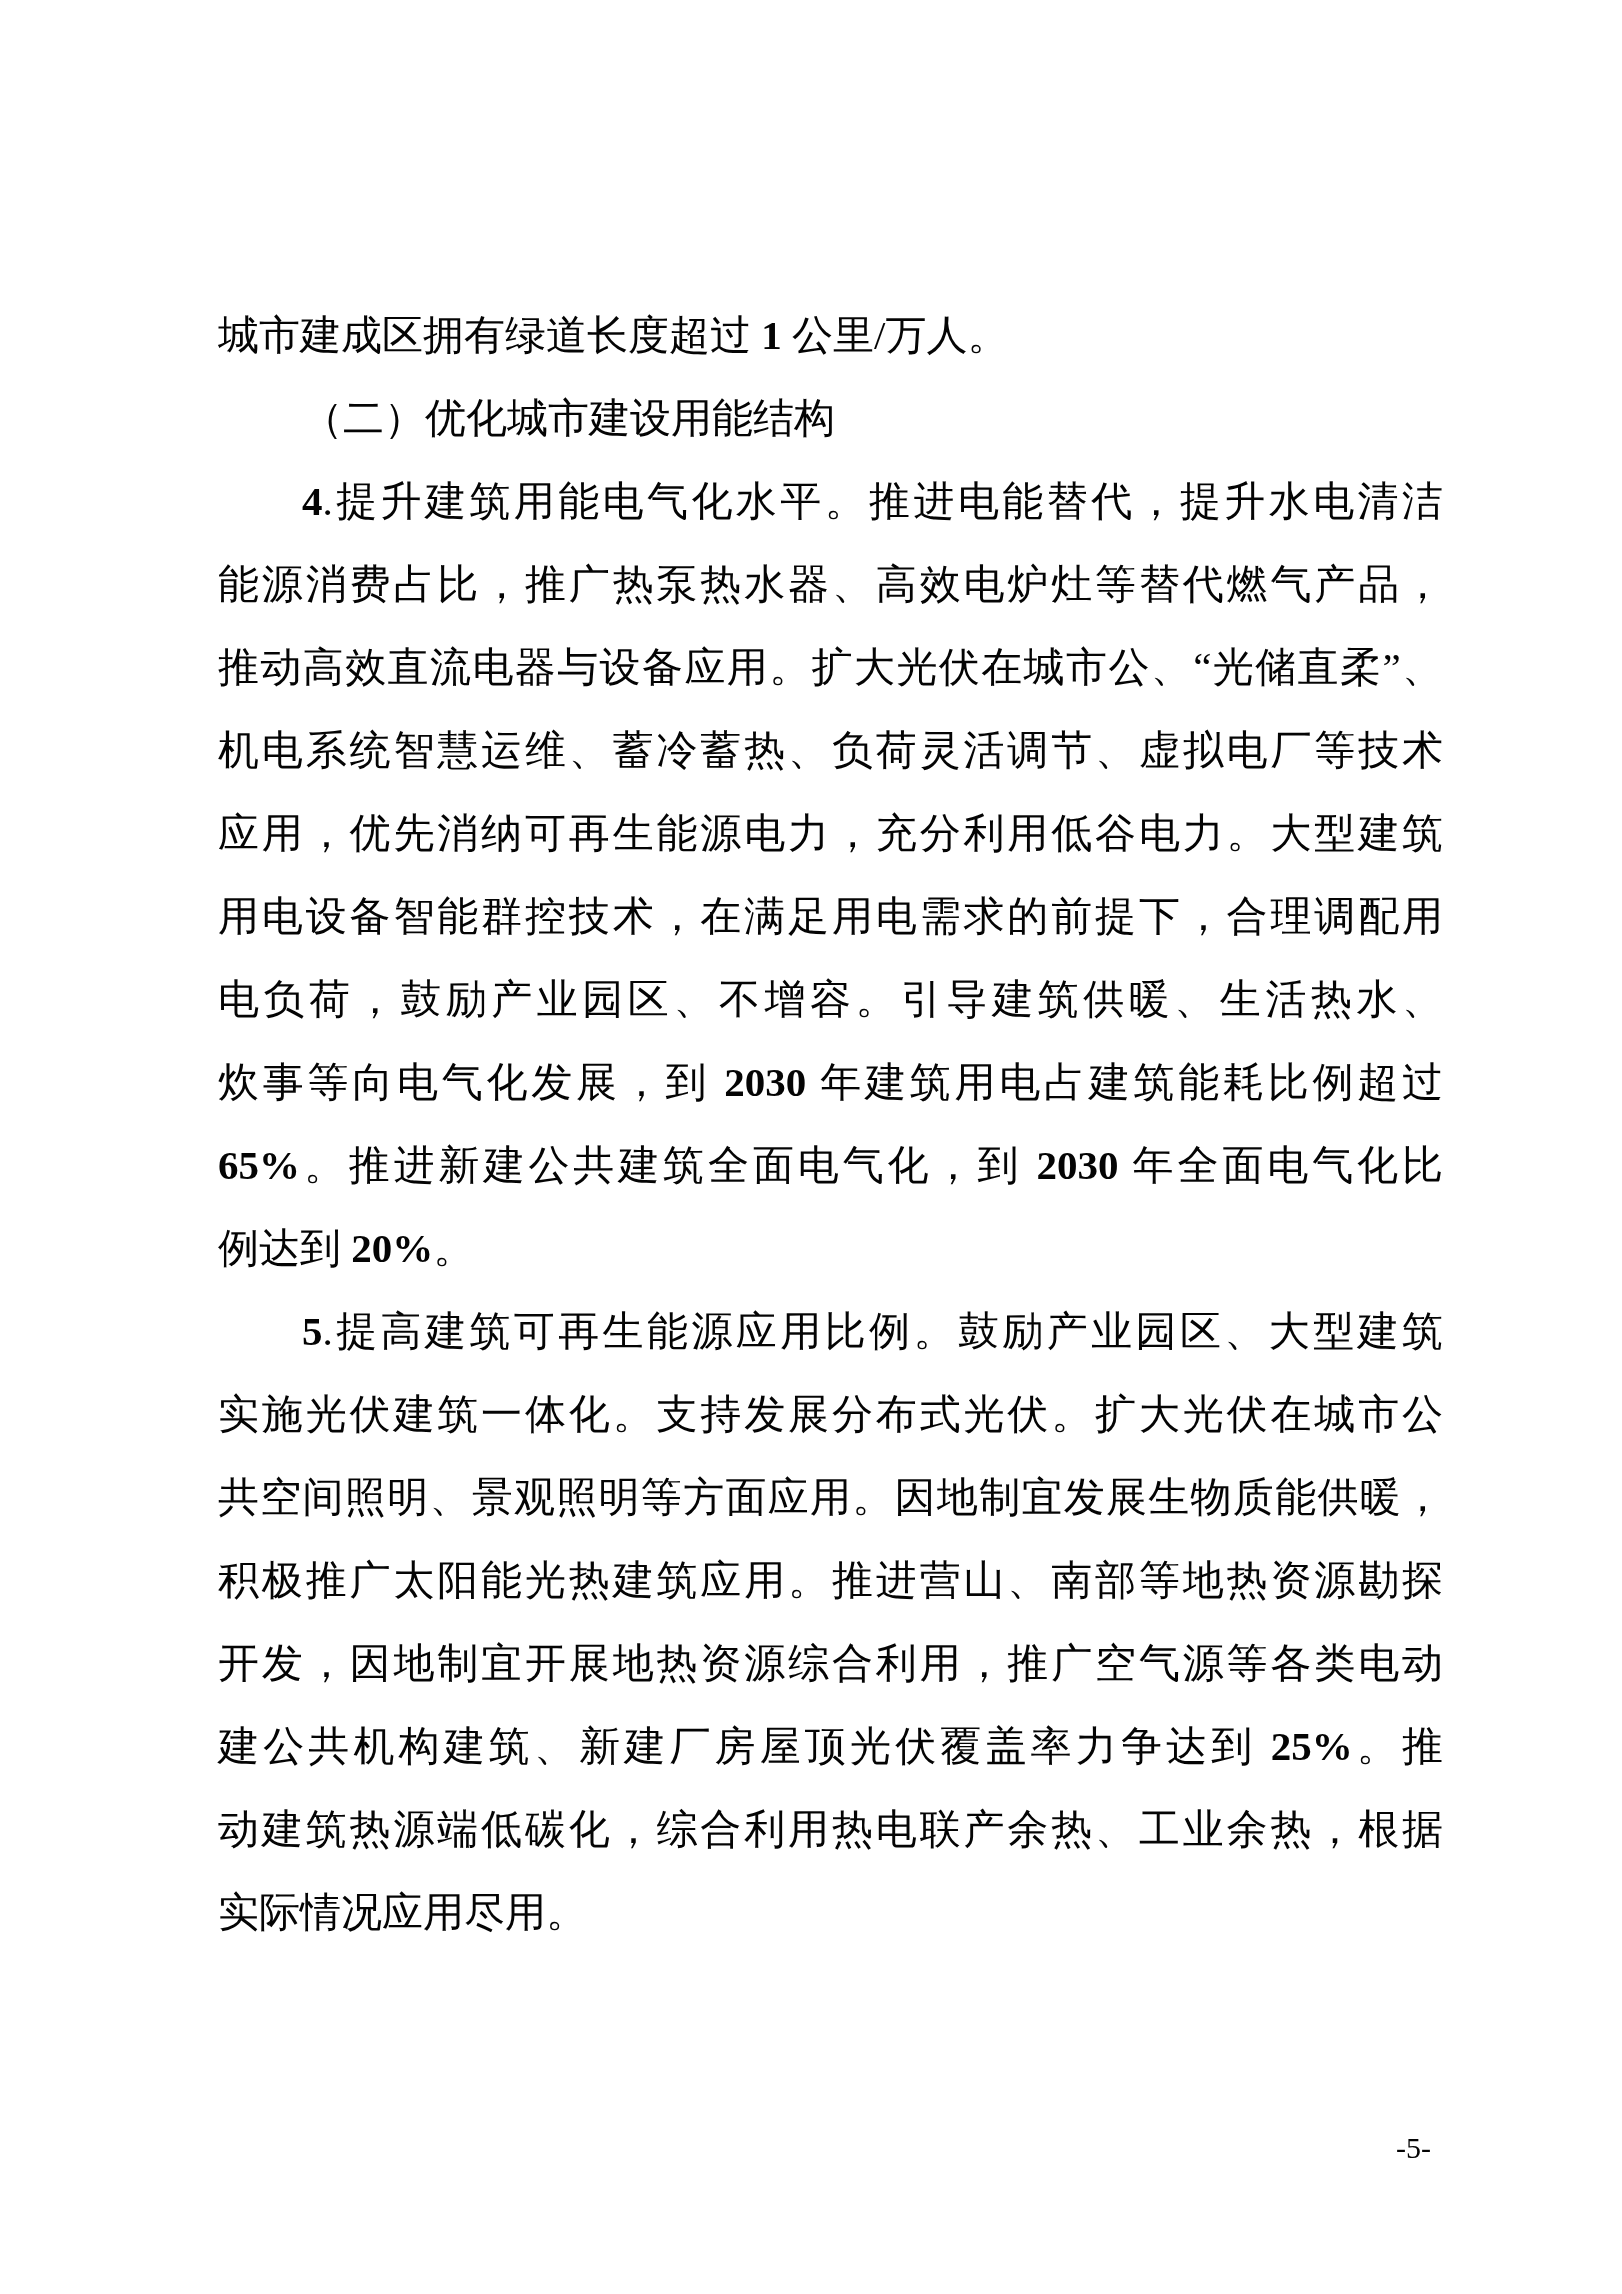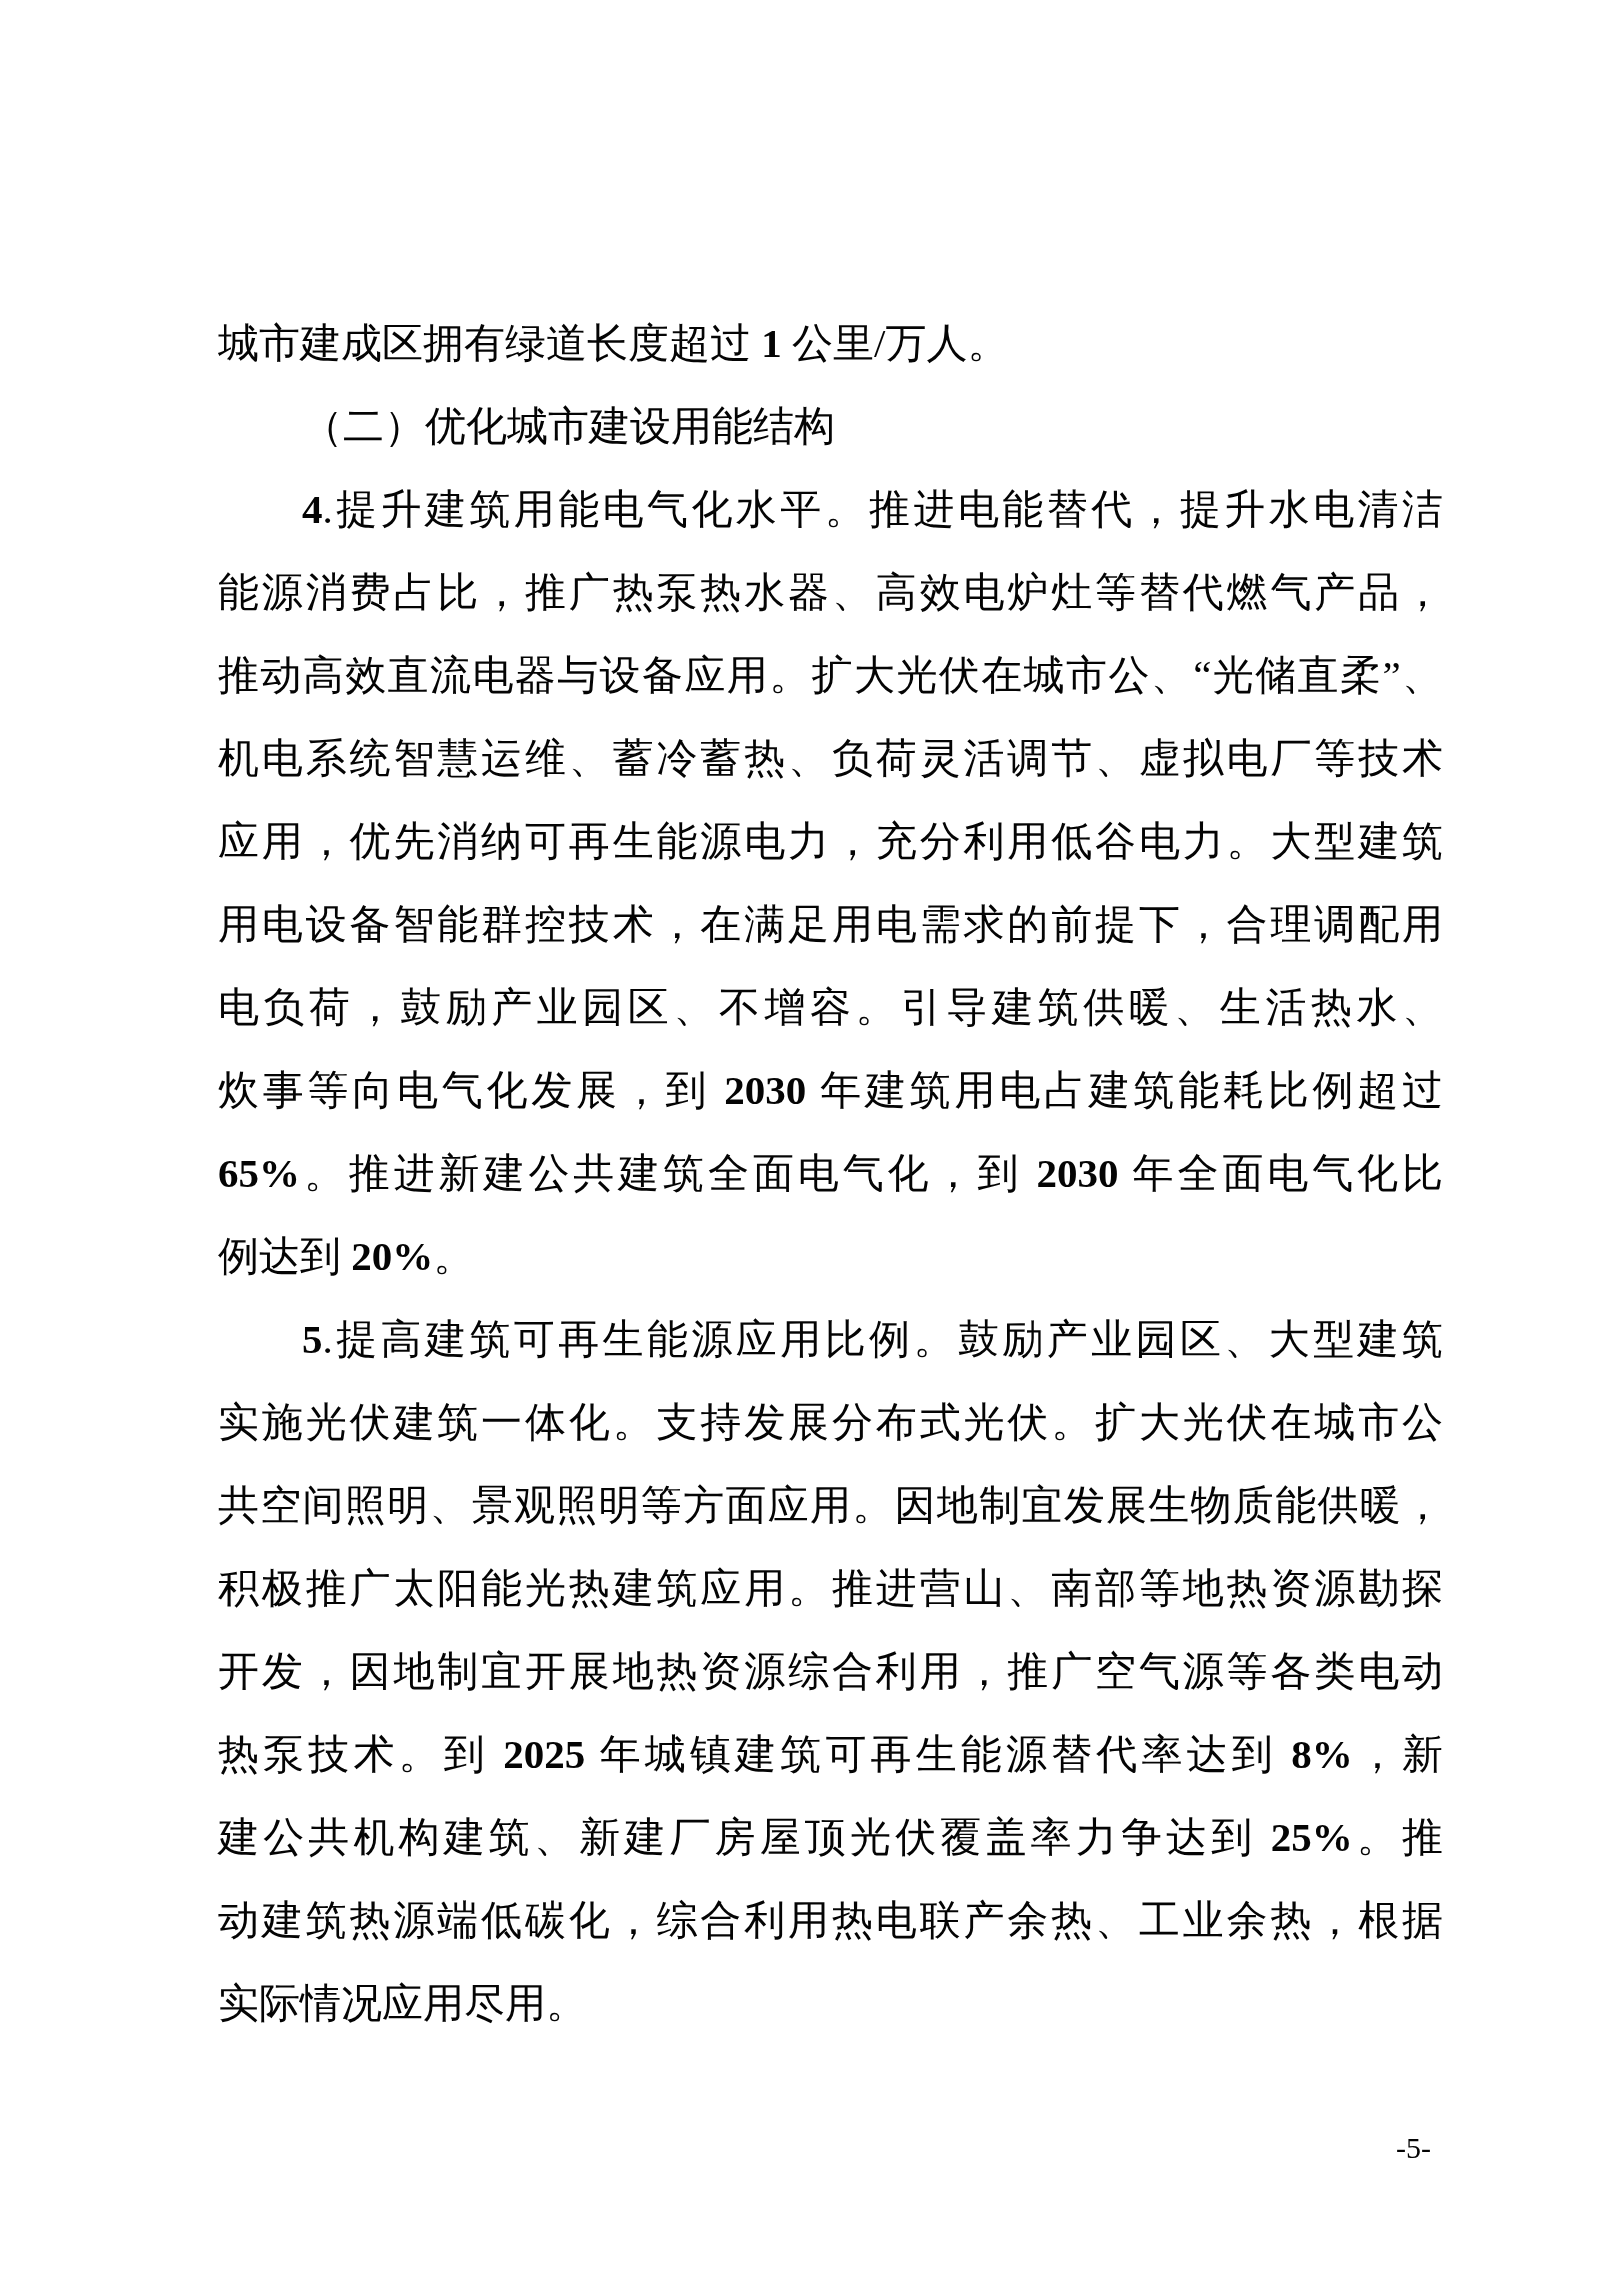--- a/index.html
+++ b/index.html
@@ -12,21 +12,21 @@
     width: 1622px;
     height: 2295px;
     background: #ffffff;
     overflow: hidden;
     font-family: "Liberation Serif", "DejaVu Serif", serif;
     color: #040404;
   }
   .text-block {
     position: absolute;
     left: 218px;
-    top: 302px;
+    top: 294px;
     width: 1225px;
   }
   .cn-line {
     font-size: 41px;
     line-height: 83px;
     height: 83px;
     white-space: nowrap;
     color: #040404;
   }
   .cn-line.justify {
@@ -76,21 +76,20 @@
     <div class="cn-line justify wrap-nums">电负荷，鼓励产业园区、不增容。引导建筑供暖、生活热水、</div>
     <div class="cn-line justify wrap-nums">炊事等向电气化发展，到 <span class="num">2030</span> 年建筑用电占建筑能耗比例超过</div>
     <div class="cn-line justify wrap-nums"><span class="num">65%</span>。推进新建公共建筑全面电气化，到 <span class="num">2030</span> 年全面电气化比</div>
     <div class="cn-line left wrap-nums">例达到 <span class="num">20%</span>。</div>
 
     <div class="cn-line indent justify wrap-nums"><span class="num">5</span>.提高建筑可再生能源应用比例。鼓励产业园区、大型建筑</div>
     <div class="cn-line justify wrap-nums">实施光伏建筑一体化。支持发展分布式光伏。扩大光伏在城市公</div>
     <div class="cn-line justify wrap-nums">共空间照明、景观照明等方面应用。因地制宜发展生物质能供暖，</div>
     <div class="cn-line justify wrap-nums">积极推广太阳能光热建筑应用。推进营山、南部等地热资源勘探</div>
     <div class="cn-line justify wrap-nums">开发，因地制宜开展地热资源综合利用，推广空气源等各类电动</div>
-    <div class="cn-line justify wrap-nums">热泵技术。到 <span class="num">2025</span> 年城镇建筑可再生能源替代率达到 <span class="num">8%</span>，新</div>
     <div class="cn-line justify wrap-nums">建公共机构建筑、新建厂房屋顶光伏覆盖率力争达到 <span class="num">25%</span>。推</div>
     <div class="cn-line justify wrap-nums">动建筑热源端低碳化，综合利用热电联产余热、工业余热，根据</div>
     <div class="cn-line left wrap-nums">实际情况应用尽用。</div>
 
   </div>
 
   <div class="page-number">-5-</div>
 </div>
 
 

